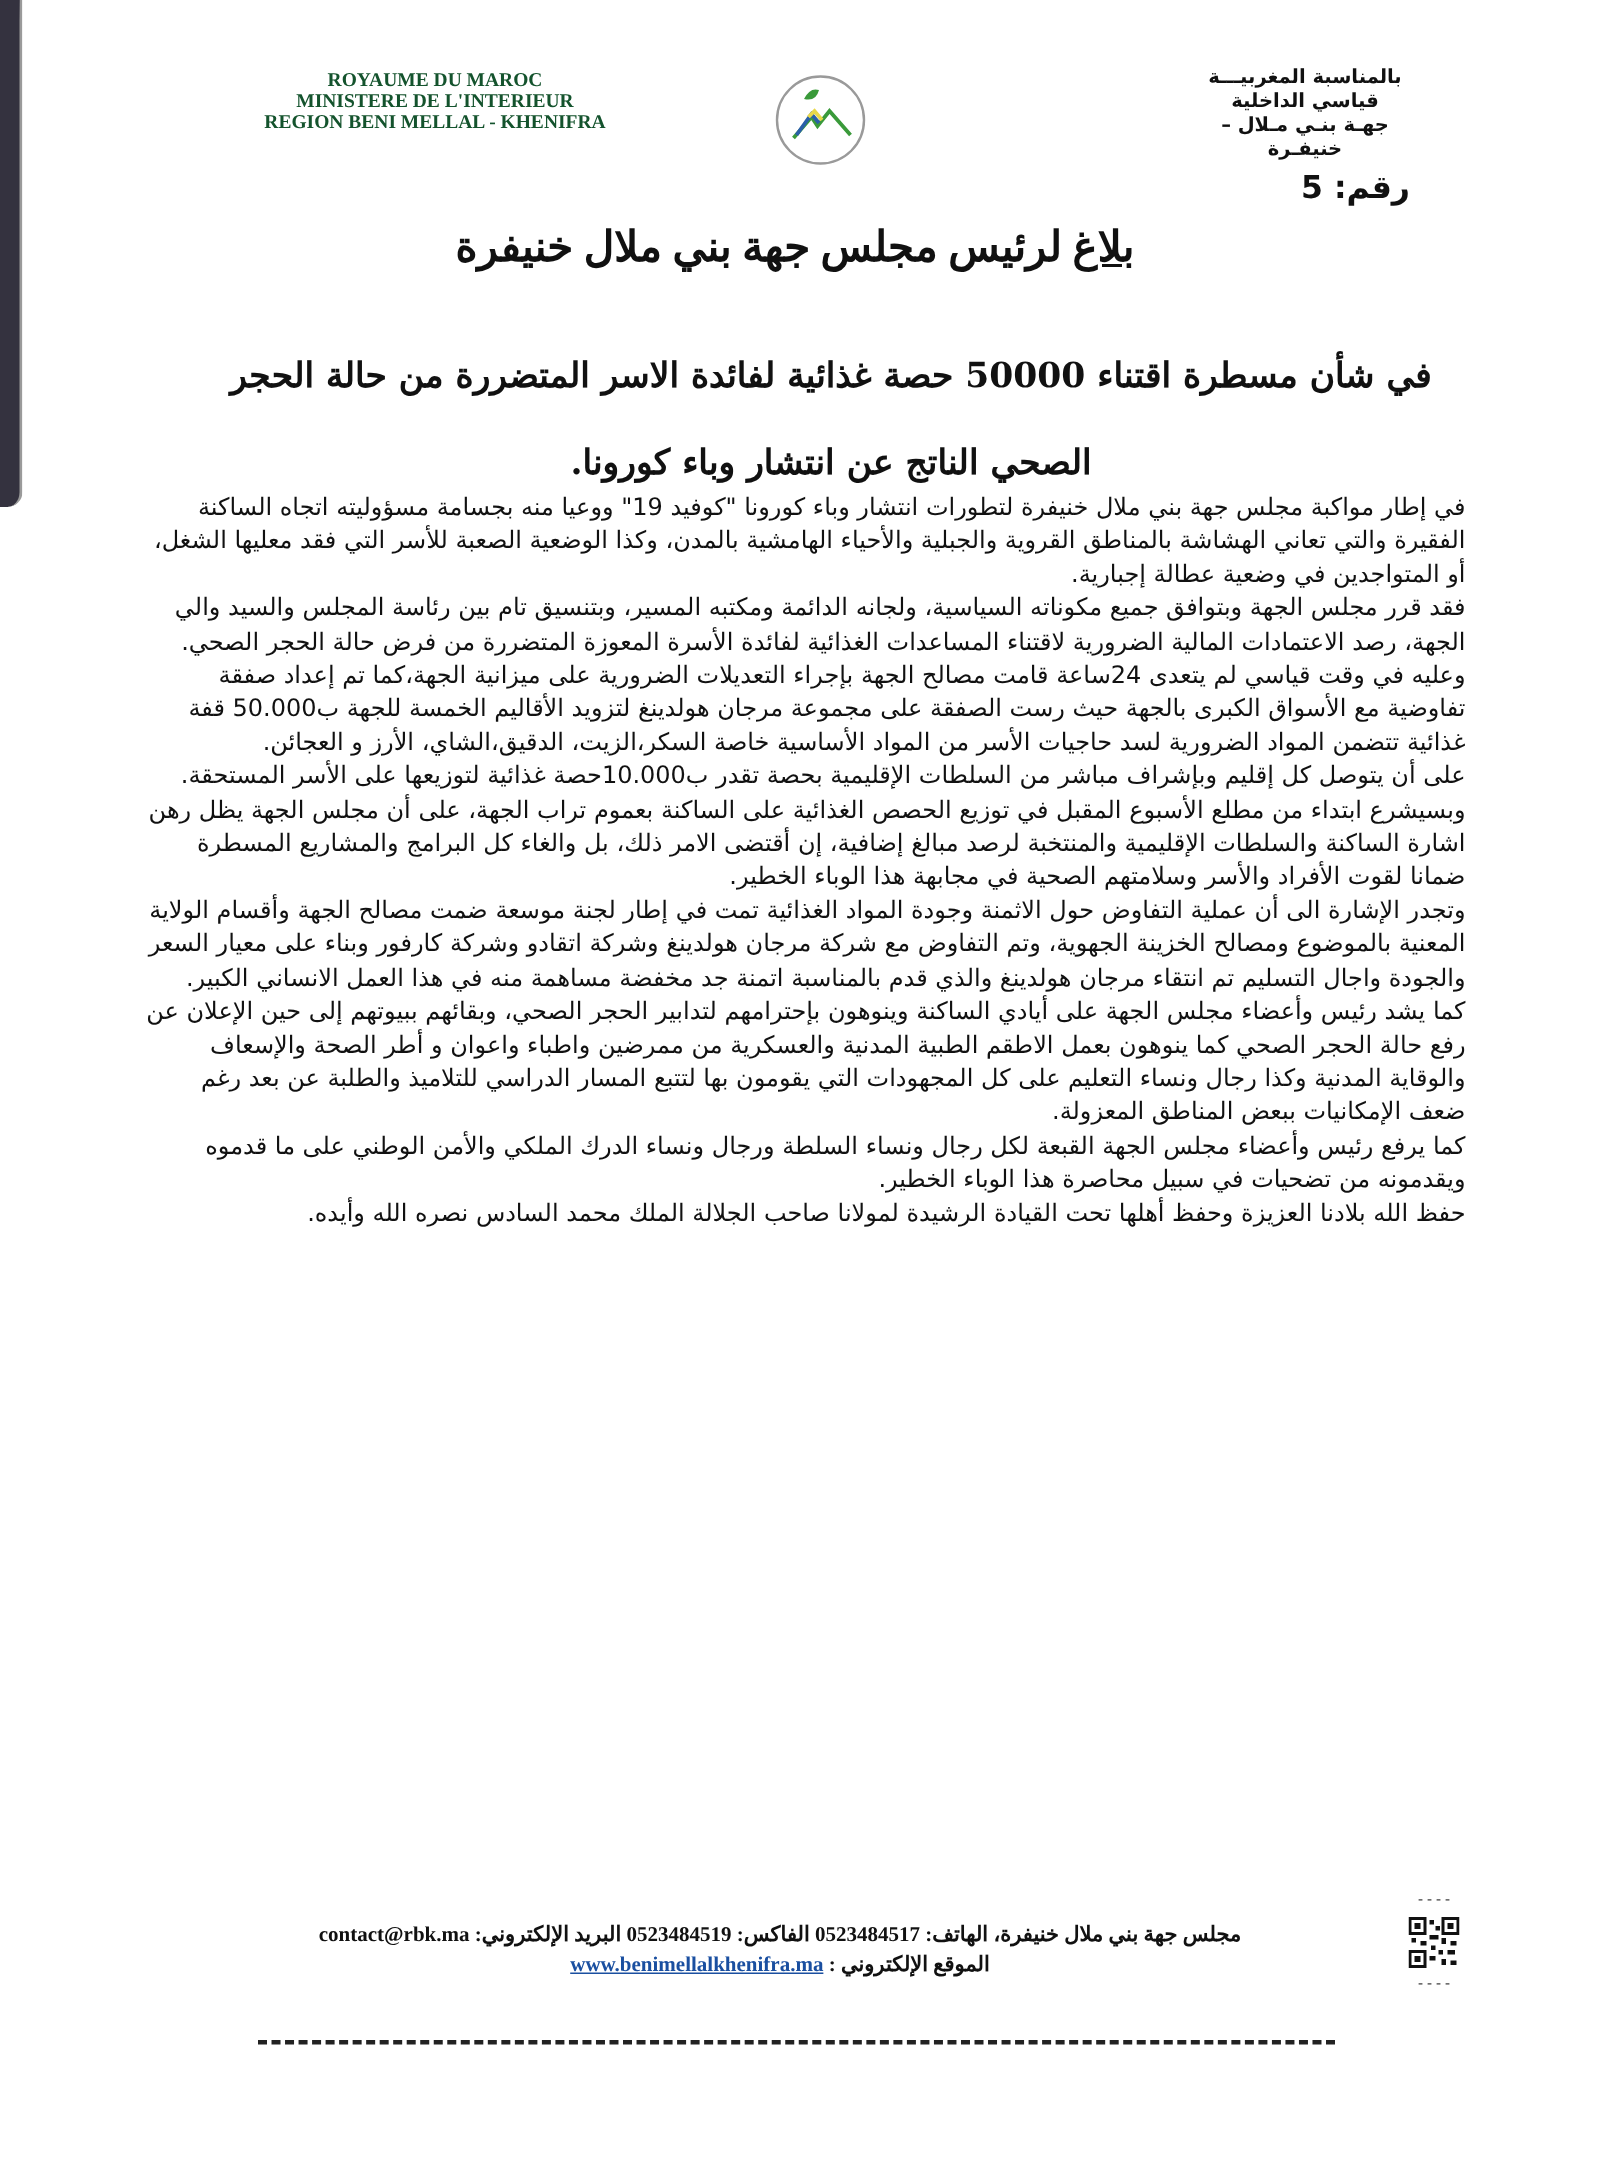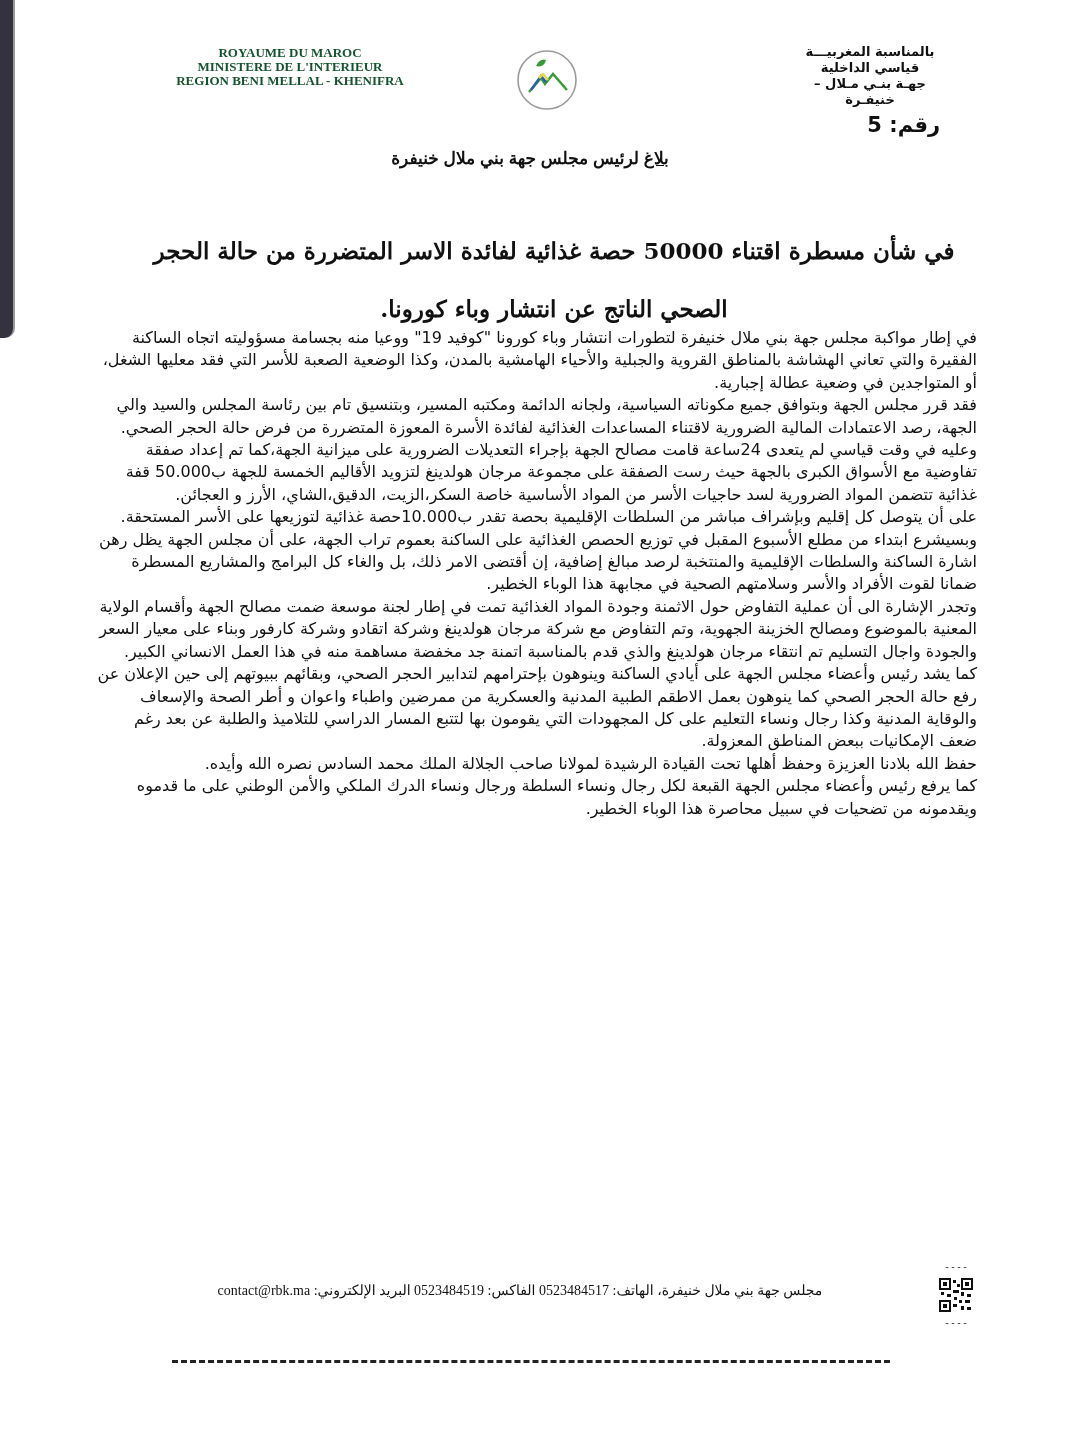--- a/index.html
+++ b/index.html
@@ -3,26 +3,26 @@
 <meta charset="utf-8">
 <style>
   html, body { margin:0; padding:0; }
   body { width:1079px; height:1438px; background:#ffffff; position:relative; overflow:hidden; font-family:"DejaVu Sans", sans-serif; color:#111; }
   .side-bar { position:absolute; left:0; top:0; width:13px; height:338px; background:#34323f; border-right:2px solid #9a9a9a; border-bottom-right-radius:10px; }
   .hdr-left { position:absolute; left:160px; top:46px; width:260px; text-align:center; font-family:"Liberation Serif", serif; font-weight:bold; font-size:13px; line-height:14px; color:#14532d; }
   .hdr-left div { white-space:nowrap; }
   .logo { position:absolute; left:515px; top:48px; width:64px; height:64px; }
   .hdr-right { position:absolute; left:790px; top:44px; width:160px; text-align:center; direction:rtl; font-family:"DejaVu Sans", sans-serif; font-weight:bold; font-size:13px; line-height:16px; }
   .ref-num { position:absolute; left:840px; top:113px; width:100px; text-align:right; direction:rtl; font-family:"DejaVu Sans", sans-serif; font-size:21px; font-weight:bold; }
-  .title1 { position:absolute; left:300px; top:148px; width:460px; text-align:center; direction:rtl; font-family:Liberation Sans, sans-serif; font-weight:bold; font-size:17px; }
+  .title1 { position:absolute; left:300px; top:148px; width:460px; text-align:center; direction:rtl; font-family:Liberation Serif, serif; font-weight:bold; font-size:28px; }
   .title1 .u { text-decoration:underline; }
   .title2 { position:absolute; left:134px; top:222px; width:840px; text-align:center; direction:rtl; font-family:"DejaVu Serif", serif; font-weight:bold; font-size:23px; line-height:58px; }
   .body { position:absolute; left:95px; top:327px; width:882px; direction:rtl; text-align:right; font-family:"DejaVu Sans", sans-serif; font-size:16px; line-height:22.4px; color:#111; }
   .body p { margin:0; }
-  .footer { position:absolute; left:150px; top:1281px; width:740px; direction:rtl; text-align:center; font-family:"Liberation Serif", serif; font-weight:normal; font-size:14px; line-height:20px; }
+  .footer { position:absolute; left:150px; top:1281px; width:740px; direction:rtl; text-align:center; font-family:"Liberation Serif", serif; font-weight:bold; font-size:14px; line-height:20px; }
   .footer a { color:#1a4fa0; text-decoration:underline; }
   .qr-wrap { position:absolute; left:932px; top:1262px; width:48px; height:80px; }
   .qr-dash { font-family:"DejaVu Sans Mono", monospace; font-size:10px; color:#333; text-align:center; line-height:10px; }
   .qr { width:34px; height:34px; margin:6px auto; }
   .bottom-rule { position:absolute; left:172px; top:1360px; width:718px; border-top:3px dashed #222; height:0; }
 </style>
 </head>
 <body>
 
 <div class="side-bar"></div>
@@ -61,26 +61,29 @@
 </div>
 
 <div class="body">
   <p>في إطار مواكبة مجلس جهة بني ملال خنيفرة لتطورات انتشار وباء كورونا "كوفيد 19" ووعيا منه بجسامة مسؤوليته اتجاه الساكنة الفقيرة والتي تعاني الهشاشة بالمناطق القروية والجبلية والأحياء الهامشية بالمدن، وكذا الوضعية الصعبة للأسر التي فقد معليها الشغل، أو المتواجدين في وضعية عطالة إجبارية.</p>
   <p>فقد قرر مجلس الجهة وبتوافق جميع مكوناته السياسية، ولجانه الدائمة ومكتبه المسير، وبتنسيق تام بين رئاسة المجلس والسيد والي الجهة، رصد الاعتمادات المالية الضرورية لاقتناء المساعدات الغذائية لفائدة الأسرة المعوزة المتضررة من فرض حالة الحجر الصحي.</p>
   <p>وعليه في وقت قياسي لم يتعدى 24ساعة قامت مصالح الجهة بإجراء التعديلات الضرورية على ميزانية الجهة،كما تم إعداد صفقة تفاوضية مع الأسواق الكبرى بالجهة حيث رست الصفقة على مجموعة مرجان هولدينغ لتزويد الأقاليم الخمسة للجهة ب50.000 قفة غذائية تتضمن المواد الضرورية لسد حاجيات الأسر من المواد الأساسية خاصة السكر،الزيت، الدقيق،الشاي، الأرز و العجائن.</p>
   <p>على أن يتوصل كل إقليم وبإشراف مباشر من السلطات الإقليمية بحصة تقدر ب10.000حصة غذائية لتوزيعها على الأسر المستحقة.</p>
   <p>وبسيشرع ابتداء من مطلع الأسبوع المقبل في توزيع الحصص الغذائية على الساكنة بعموم تراب الجهة، على أن مجلس الجهة يظل رهن اشارة الساكنة والسلطات الإقليمية والمنتخبة لرصد مبالغ إضافية، إن أقتضى الامر ذلك، بل والغاء كل البرامج والمشاريع المسطرة ضمانا لقوت الأفراد والأسر وسلامتهم الصحية في مجابهة هذا الوباء الخطير.</p>
   <p>وتجدر الإشارة الى أن عملية التفاوض حول الاثمنة وجودة المواد الغذائية تمت في إطار لجنة موسعة ضمت مصالح الجهة وأقسام الولاية المعنية بالموضوع ومصالح الخزينة الجهوية، وتم التفاوض مع شركة مرجان هولدينغ وشركة اتقادو وشركة كارفور وبناء على معيار السعر والجودة واجال التسليم تم انتقاء مرجان هولدينغ والذي قدم بالمناسبة اتمنة جد مخفضة مساهمة منه في هذا العمل الانساني الكبير.</p>
   <p>كما يشد رئيس وأعضاء مجلس الجهة على أيادي الساكنة وينوهون بإحترامهم لتدابير الحجر الصحي، وبقائهم ببيوتهم إلى حين الإعلان عن رفع حالة الحجر الصحي كما ينوهون بعمل الاطقم الطبية المدنية والعسكرية من ممرضين واطباء واعوان و أطر الصحة والإسعاف والوقاية المدنية وكذا رجال ونساء التعليم على كل المجهودات التي يقومون بها لتتبع المسار الدراسي للتلاميذ والطلبة عن بعد رغم ضعف الإمكانيات ببعض المناطق المعزولة.</p>
+  <p>كما يرفع رئيس وأعضاء مجلس الجهة القبعة لكل رجال ونساء السلطة ورجال ونساء الدرك الملكي والأمن الوطني على ما قدموه ويقدمونه من تضحيات في سبيل محاصرة هذا الوباء الخطير.</p>
   <p>حفظ الله بلادنا العزيزة وحفظ أهلها تحت القيادة الرشيدة لمولانا صاحب الجلالة الملك محمد السادس نصره الله وأيده.</p>
-  <p>كما يرفع رئيس وأعضاء مجلس الجهة القبعة لكل رجال ونساء السلطة ورجال ونساء الدرك الملكي والأمن الوطني على ما قدموه ويقدمونه من تضحيات في سبيل محاصرة هذا الوباء الخطير.</p>
 </div>
 
 <div class="footer">
   <div>مجلس جهة بني ملال خنيفرة، الهاتف: 0523484517 الفاكس: 0523484519 البريد الإلكتروني: contact@rbk.ma</div>
+  <div>
+    <span>الموقع الإلكتروني : </span><a>www.benimellalkhenifra.ma</a>
+  </div>
 </div>
 
 <div class="qr-wrap">
   <div class="qr-dash">----</div>
   <div class="qr">
     <svg width="34" height="34" viewBox="0 0 34 34">
       <rect x="0" y="0" width="34" height="34" fill="#fff"></rect>
       <rect x="1" y="1" width="10" height="10" fill="none" stroke="#111" stroke-width="2"></rect>
       <rect x="4" y="4" width="4" height="4" fill="#111"></rect>
       <rect x="23" y="1" width="10" height="10" fill="none" stroke="#111" stroke-width="2"></rect>

